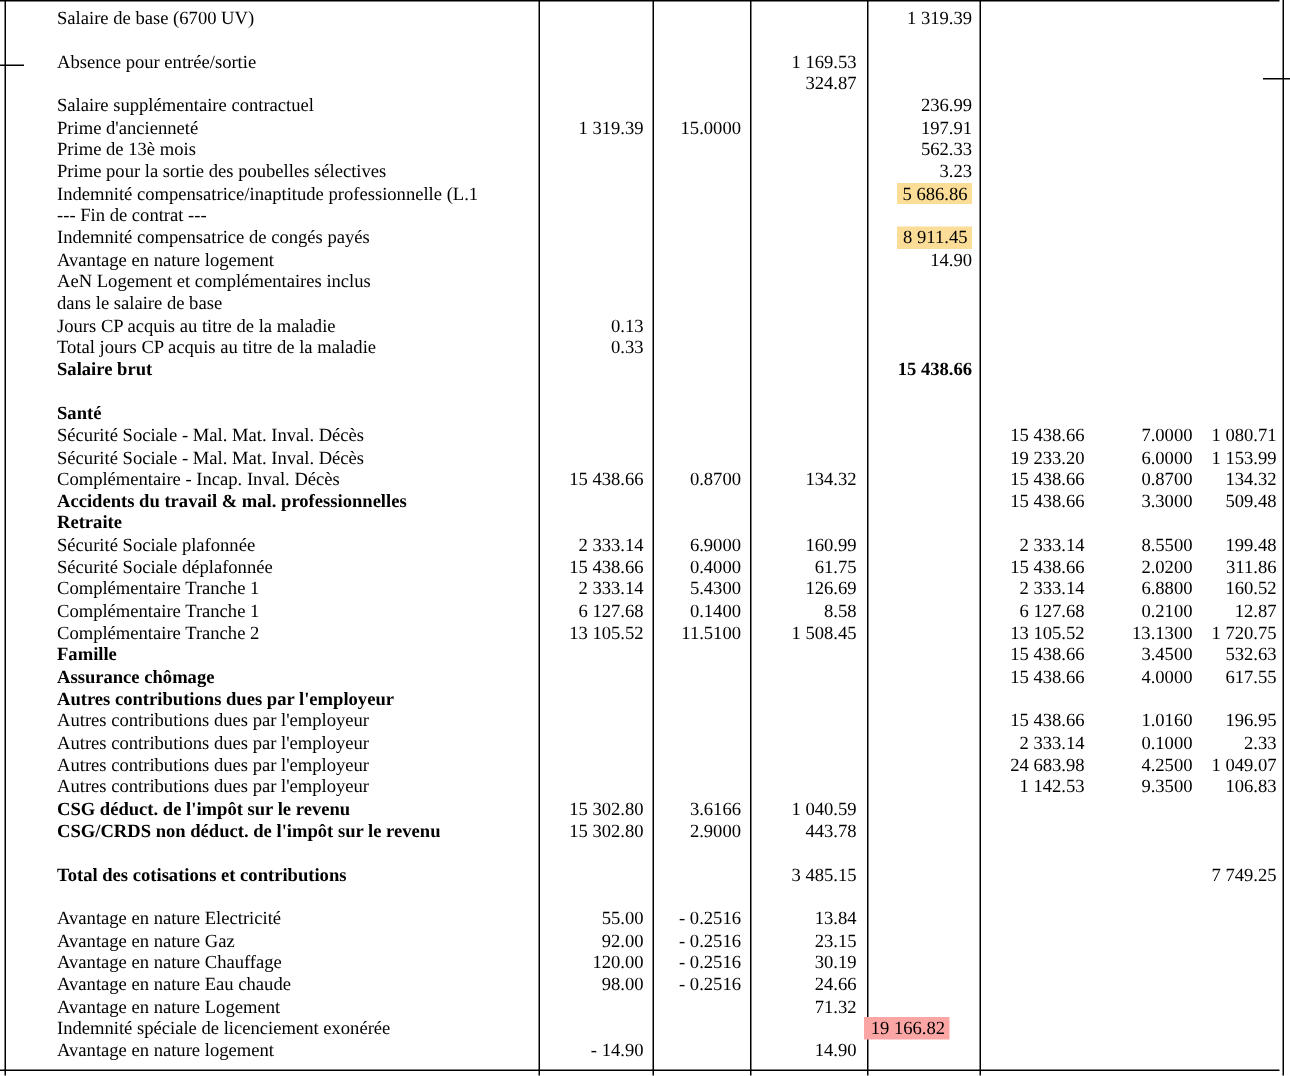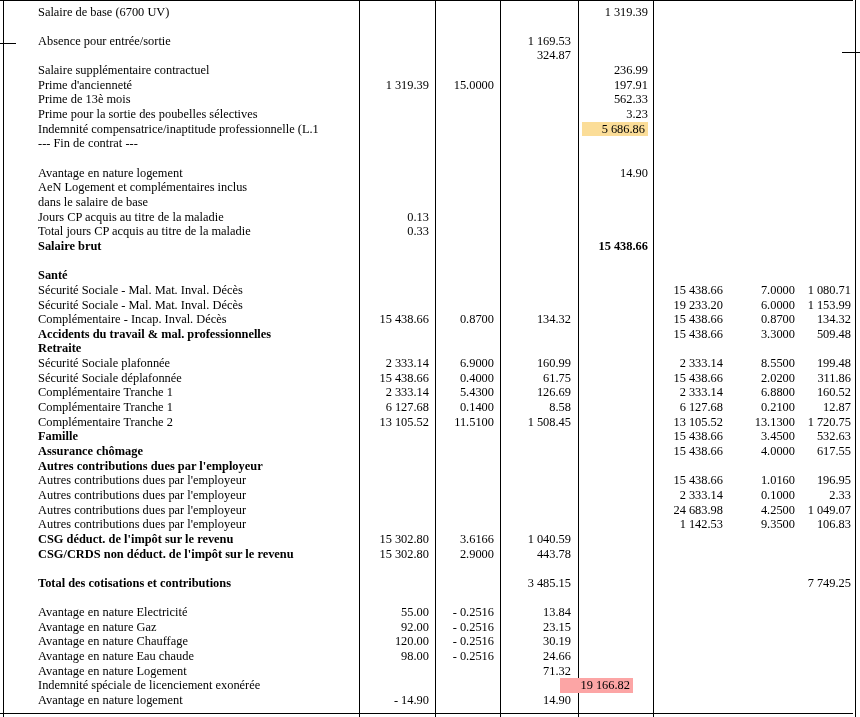--- a/index.html
+++ b/index.html
@@ -9,21 +9,21 @@
     font-family:"Liberation Serif","DejaVu Serif",serif;
     font-size:12.4px;
   }
   .vline{position:absolute;top:0;bottom:0;width:1px;background:#000;}
   .hline{position:absolute;height:1px;background:#000;}
   #rows{position:absolute;inset:0;}
   .row{position:absolute;left:0;right:0;height:14.65px;line-height:14.65px;white-space:nowrap;}
   .label{position:absolute;left:38px;}
   .cell{position:absolute;white-space:nowrap;}
   .bold{font-weight:bold;}
-  .hl{padding:0 3px 0 20px;margin-left:12px;}
+  .hl{padding:0 3px 0 4px;margin-left:12px;}
 </style>
 </head>
 <body>
 
 <div class="hline" style="top:0;left:3;width:853px;"></div>
 <div class="hline" style="top:713px;left:3;width:853px;"></div>
 <div class="vline" style="left:3px;"></div>
 <div class="vline" style="left:855px;"></div>
 <div class="vline" style="left:359px;"></div>
 <div class="vline" style="left:435px;"></div>
@@ -64,20 +64,24 @@
       <span class="label">Prime pour la sortie des poubelles sélectives</span>
       <span class="cell" style="right: 212px;">3.23</span>
     </div>
     <div class="row" style="top: 121.7px;">
       <span class="label">Indemnité compensatrice/inaptitude professionnelle (L.1</span>
       <span class="cell hl" style="right: 212px; background: rgb(251, 221, 152);">5 686.86</span>
     </div>
     <div class="row" style="top: 136.35px;">
       <span class="label">--- Fin de contrat ---</span>
     </div>
+    <div class="row" style="top: 151px;">
+      <span class="label">Indemnité compensatrice de congés payés</span>
+      <span class="cell hl" style="right: 212px; background: rgb(251, 221, 152);">8 911.45</span>
+    </div>
     <div class="row" style="top: 165.65px;">
       <span class="label">Avantage en nature logement</span>
       <span class="cell" style="right: 212px;">14.90</span>
     </div>
     <div class="row" style="top: 180.3px;">
       <span class="label">AeN Logement et complémentaires inclus</span>
     </div>
     <div class="row" style="top: 194.95px;">
       <span class="label">dans le salaire de base</span>
     </div>

